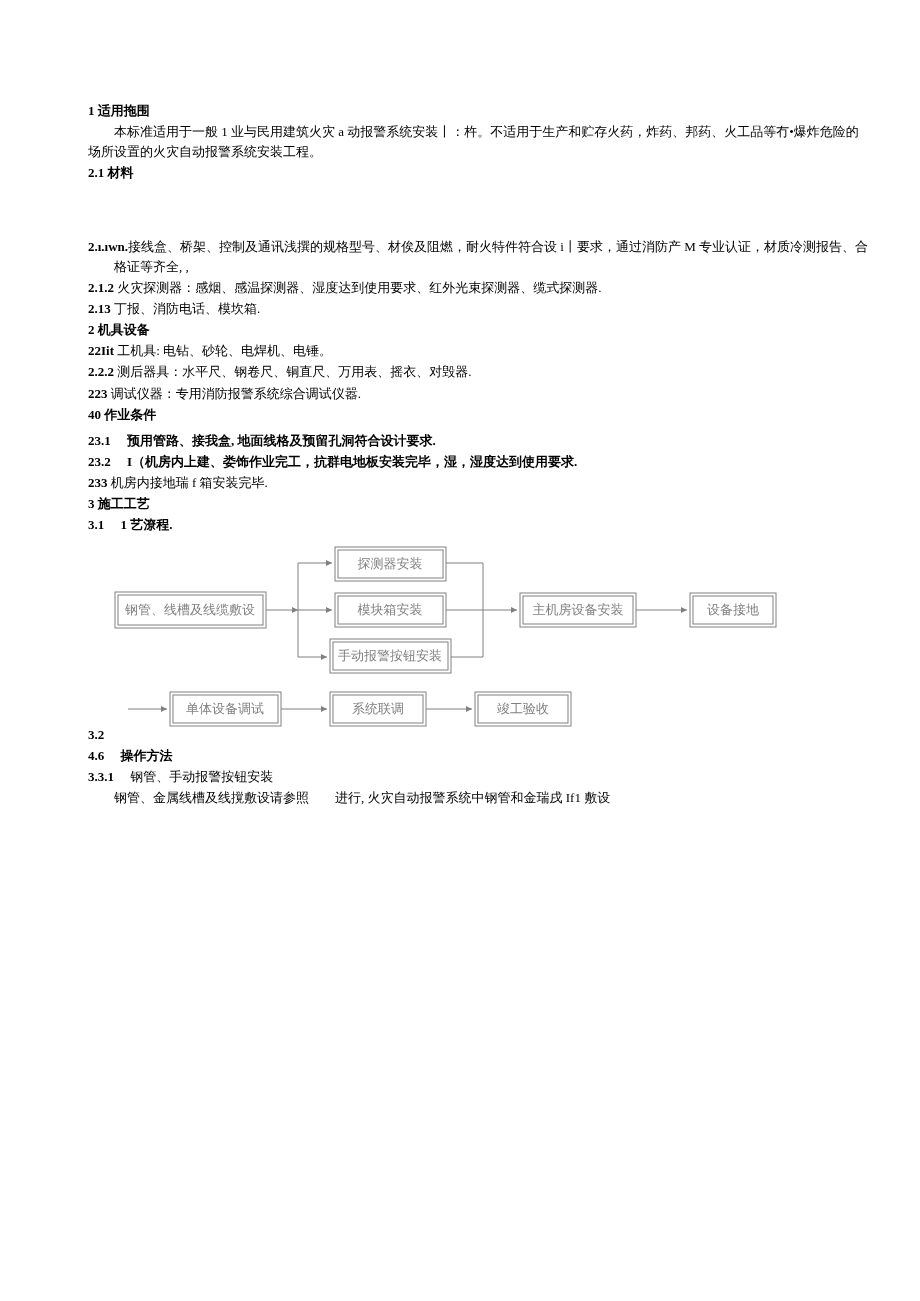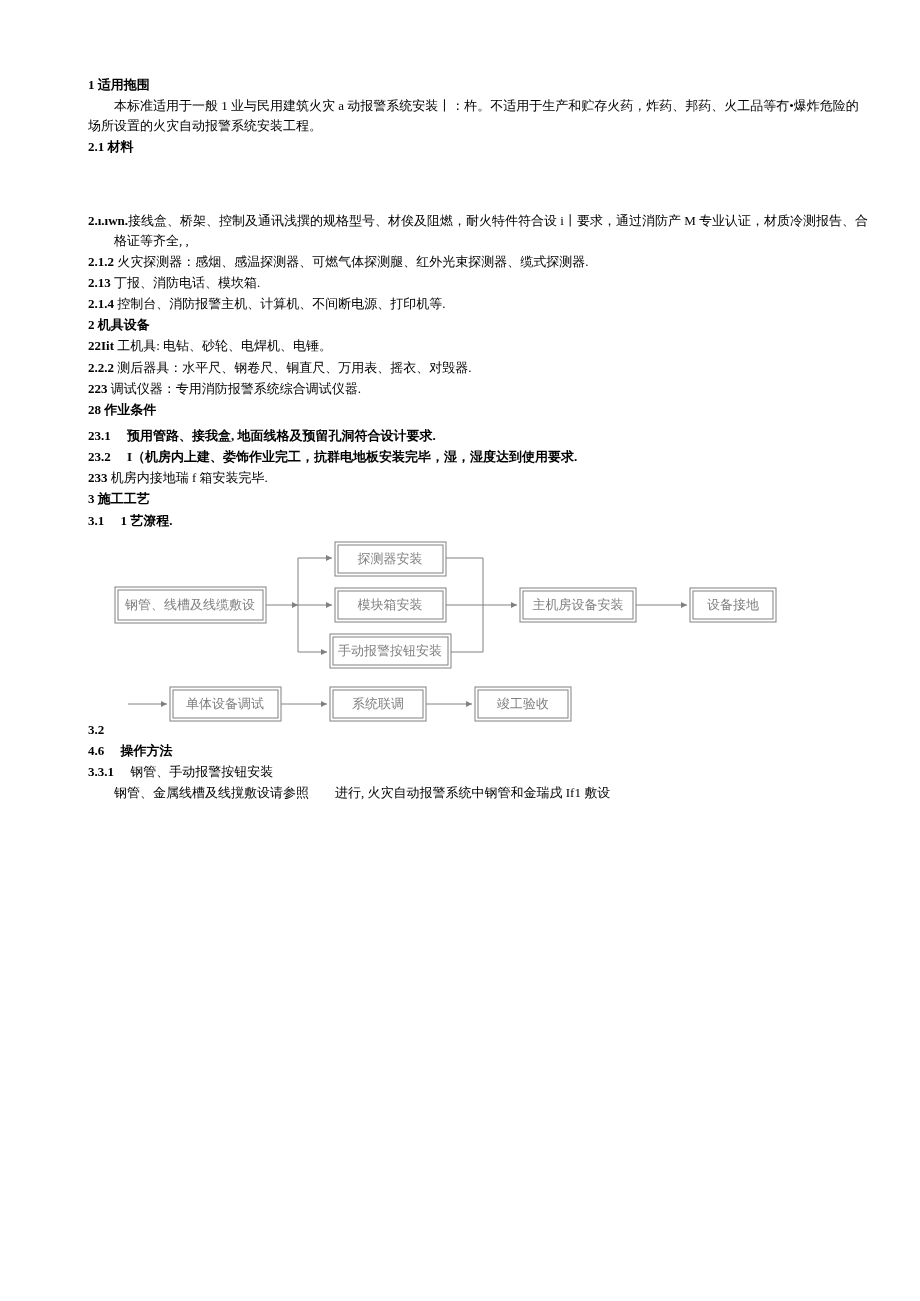--- a/index.html
+++ b/index.html
@@ -5,21 +5,21 @@
   body {
     margin: 0;
     padding: 0;
     background: #fff;
     font-family: "SimSun", "宋体", serif;
     font-size: 13px;
     color: #000;
     width: 920px;
   }
   .page {
-    padding: 74px 50px 0 88px;
+    padding: 100px 50px 0 88px;
     line-height: 1.55;
   }
   .bold { font-weight: bold; }
   .indent { text-indent: 2em; font-family: Liberation Serif, serif; }
   .para { margin: 1px 0; }
   .hang {
     padding-left: 2em;
     text-indent: -2em;
     margin-top: 48px;
   }
@@ -52,28 +52,27 @@
 <div class="page">
 
   <div class="para"><span class="bold">1 适用拖围</span></div>
   <div class="para indent">本标准适用于一般 1 业与民用建筑火灾 a 动报警系统安装丨：杵。不适用于生产和贮存火药，炸药、邦药、火工品等冇•爆炸危险的场所设置的火灾自动报警系统安装工程。</div>
 
   <div class="para"><span class="bold">2.1 材料</span></div>
 
   <div style="height:4px"></div>
 
   <div class="para hang"><span class="bold">2.ı.ıwn.</span><span>接线盒、桥架、控制及通讯浅撰的规格型号、材俟及阻燃，耐火特件符合设 i丨要求，通过消防产 M 专业认证，材质冷测报告、合格证等齐全, ,</span></div>
-  <div class="para"><span class="bold">2.1.2</span><span> 火灾探测器：感烟、感温探测器、可燃气体探测腿、红外光束探测器、缆式探测器.</span></div>
+  <div class="para"><span class="bold">2.1.2</span><span> 火灾探测器：感烟、感温探测器、湿度达到使用要求、红外光束探测器、缆式探测器.</span></div>
   <div class="para"><span class="bold">2.13</span><span> 丁报、消防电话、模坎箱.</span></div>
-  <div class="para"><span class="bold">2.1.4</span><span> 控制台、消防报警主机、计算机、不间断电源、打印机等.</span></div>
   <div class="para"><span class="bold">2 机具设备</span></div>
   <div class="para"><span class="bold">22Iit</span><span> 工机具: 电钻、砂轮、电焊机、电锤。</span></div>
   <div class="para"><span class="bold">2.2.2</span><span> 测后器具：水平尺、钢卷尺、铜直尺、万用表、摇衣、对毁器.</span></div>
   <div class="para"><span class="bold">223</span><span> 调试仪器：专用消防报警系统综合调试仪嚣.</span></div>
-  <div class="para"><span class="bold">28 作业条件</span></div>
+  <div class="para"><span class="bold">40 作业条件</span></div>
 
   <div style="height:4px"></div>
 
   <div class="para"><span class="bold">23.1  预用管路、接我盒, 地面线格及预留孔洞符合设计要求.</span></div>
   <div class="para"><span class="bold">23.2  I（机房内上建、娄饰作业完工，抗群电地板安装完毕，湿，湿度达到使用要求.</span></div>
   <div class="para"><span class="bold">233</span><span> 机房内接地瑞 f 箱安装完毕.</span></div>
   <div class="para"><span class="bold">3 施工工艺</span></div>
   <div class="para"><span class="bold">3.1  1 艺潦程.</span></div>
 
   <div class="svgwrap">

